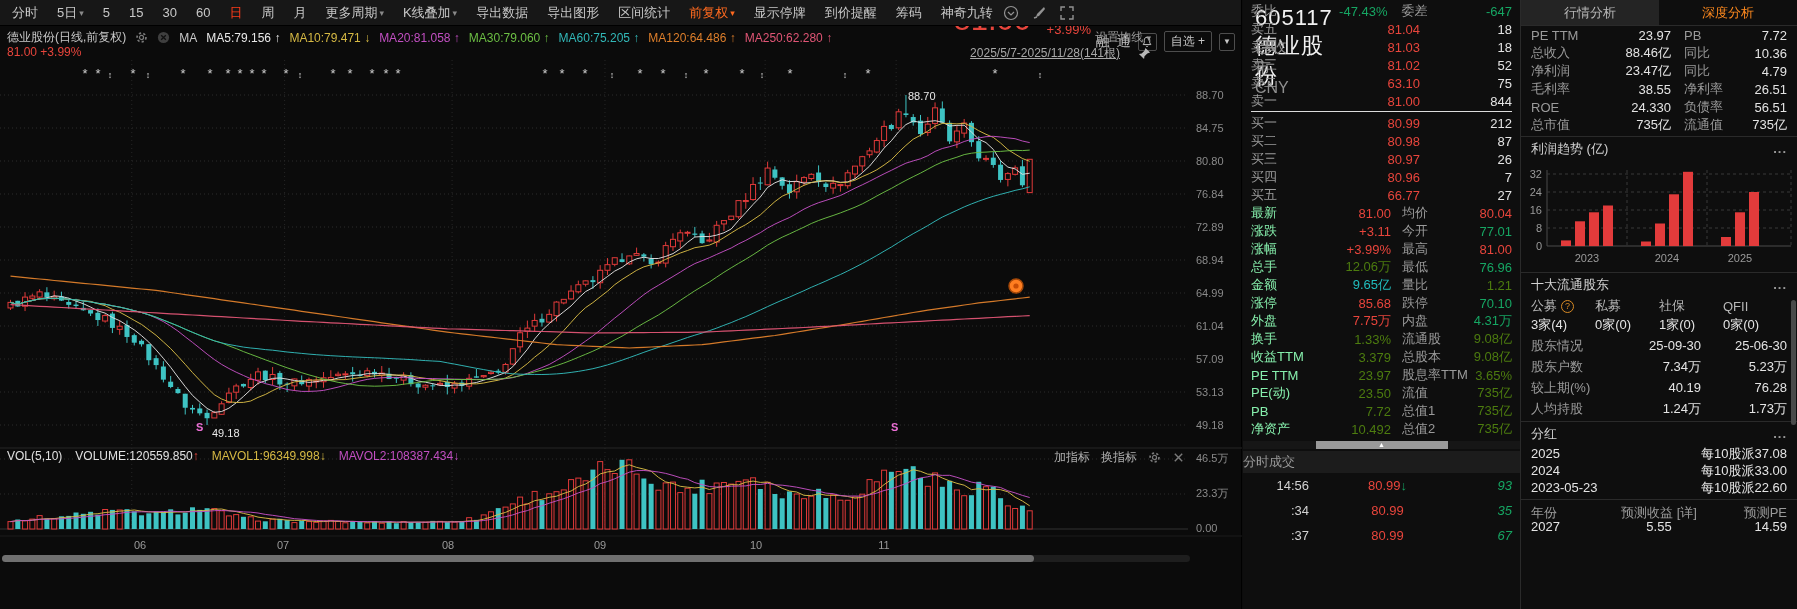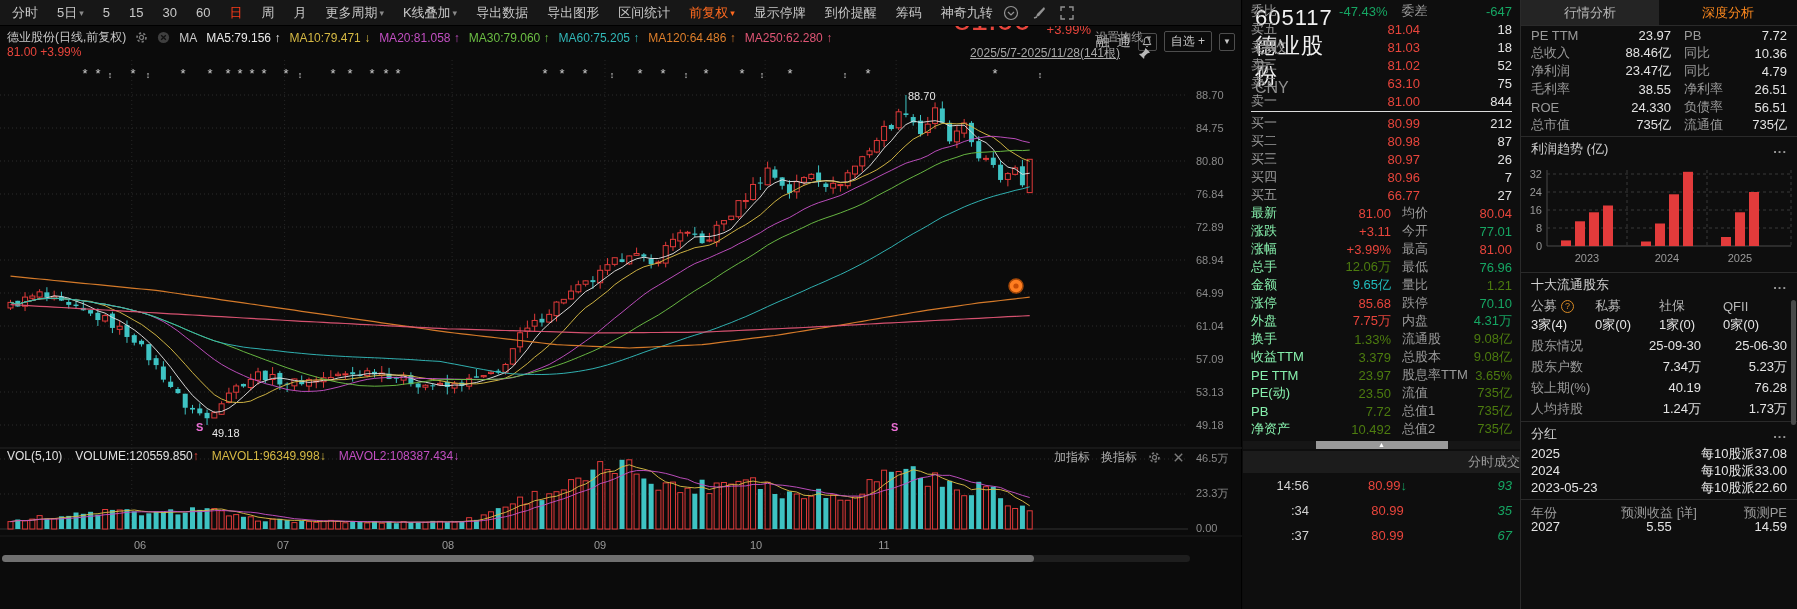--- a/index.html
+++ b/index.html
@@ -59,21 +59,21 @@
   .ob-sep { border-bottom:1px solid #dcdcdc; margin:1px 0 2px; }
   .wb-l2 { color:#9a9a9a; width:50px; padding-left:14px; }
   .dt-row { height:18px; display:flex; align-items:center; }
   .dt-l1 { color:#86efac; width:60px; white-space:nowrap; }
   .dt-v1 { width:80px; text-align:right; white-space:nowrap; }
   .dt-l2 { color:#9a9a9a; width:72px; padding-left:11px; white-space:nowrap; }
   .dt-v2 { flex:1; text-align:right; white-space:nowrap; }
   .c-red { color:#e8453c; } .c-green { color:#16a663; } .c-cyan { color:#21bdbd; } .c-white { color:#4d7c0f; }
   .ob-handle { height:8px; margin:3px -8px 0; background:#161616; display:flex; justify-content:center; cursor:pointer; }
   .ob-handle-bar { width:132px; background:#9a9a9a; color:#fff; font-size:7px; line-height:8px; text-align:center; }
-  .tick-header { height:22px; margin:2px -8px 0; background:#1c1c1c; color:#9a9a9a; text-align:right; line-height:22px; cursor:pointer; }
+  .tick-header { height:22px; margin:2px -8px 0; background:#1c1c1c; color:#9a9a9a; text-align:left; line-height:22px; cursor:pointer; }
   .tick-row { height:25px; display:flex; align-items:center; }
   .tick-time { width:58px; text-align:right; color:#d2d2d2; }
   .tick-price { flex:1; text-align:center; color:#e8453c; }
   .tick-arrow { color:#16a663; font-weight:bold; }
   .tick-vol { width:46px; text-align:right; color:#16a663;font-style:italic; }
 
   .an-col { flex:1; display:flex; flex-direction:column; overflow:hidden; font-size:13px; }
   .an-tabs { height:26px; flex:none; display:flex; background:#242424; border-bottom:1px solid #2a2a2a; }
   .an-tab { flex:1; text-align:center; line-height:26px; color:#b8b8b8; cursor:pointer; }
   .an-tab.c-active { background:#0e0e0e; color:#ff8a1e; }

